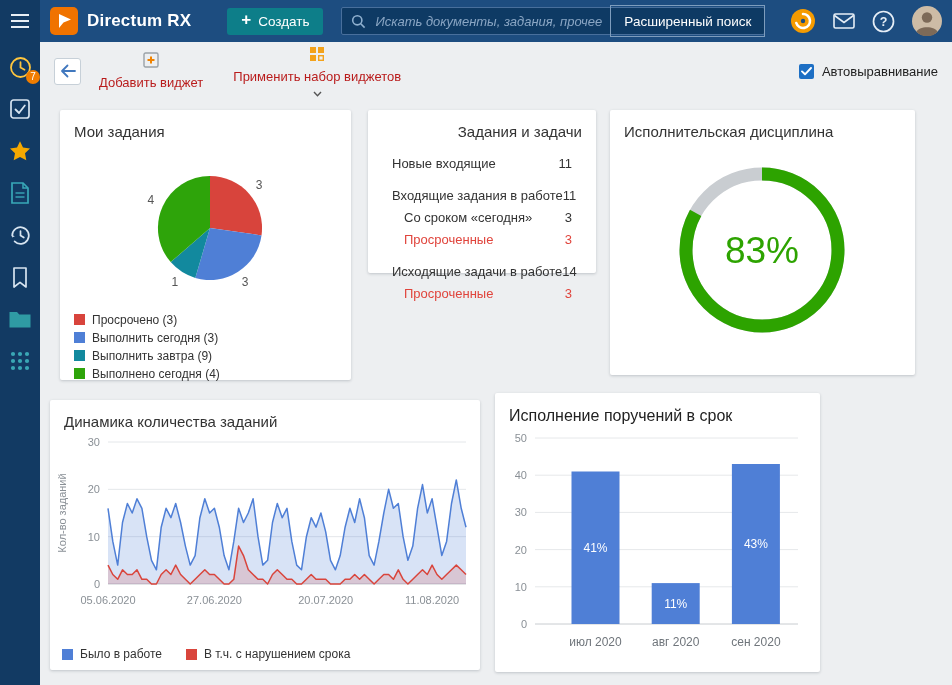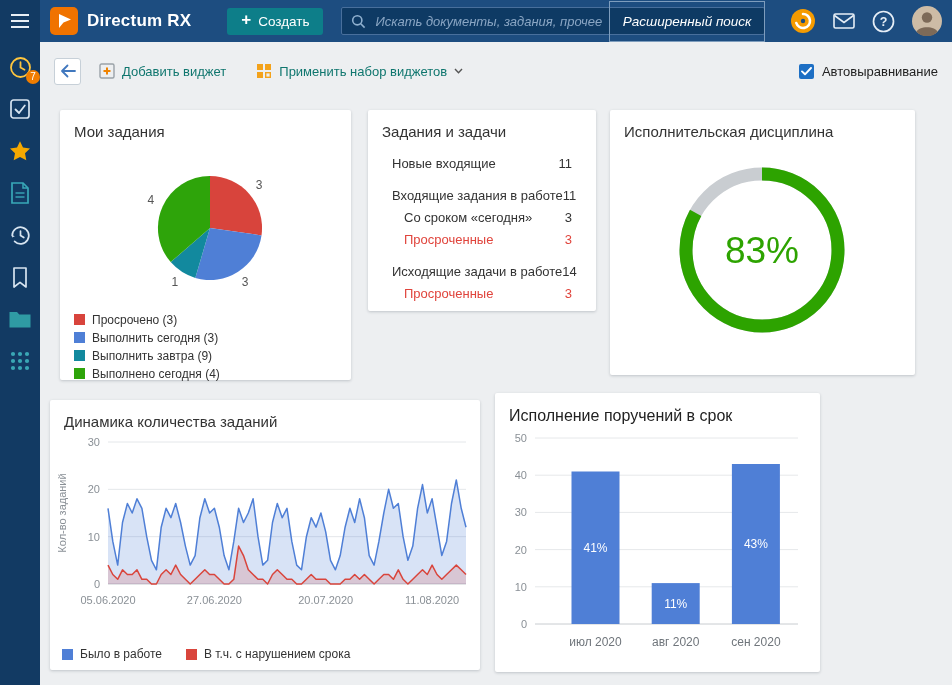--- a/index.html
+++ b/index.html
@@ -19,54 +19,54 @@
   .create-btn { margin-left:36px; height:27px; padding:0 14px; background:#0d7e89;
     color:#fff; border:none; border-radius:3px; font-size:13.5px; display:flex;
     align-items:center; gap:7px; cursor:pointer; font-family:inherit; }
   .create-plus { font-size:17px; font-weight:700; margin-top:-2px; }
   .search { margin-left:18px; height:28px; width:424px; background:#0e3a64;
     border:1px solid #486f9c; border-radius:2px; display:flex; align-items:center; }
   .search input { flex:1; background:transparent; border:none; outline:none;
     color:#dce8f3; font-size:13px; font-style:italic; min-width:0; font-family:inherit; }
   .search input::placeholder { color:#8aa6c4; font-style:italic; }
   .search-glass { margin:0 7px 0 9px; flex:0 0 auto; }
-  .adv-btn { height:41px; margin:-1px -1px -1px 4px; padding:0 13px; background:transparent;
+  .adv-btn { height:32px; margin:-1px -1px -1px 4px; padding:0 13px; background:transparent;
     border:1px solid #7e9dbd; color:#fff; font-size:13.5px; cursor:pointer;
-    font-family:inherit; white-space:nowrap;font-style:italic; }
+    font-family:inherit; white-space:nowrap; }
   .top-icons { margin-left:auto; display:flex; align-items:center; gap:17px; padding-right:10px; }
   .top-icons > * { cursor:pointer; display:flex; }
   
   .sidebar { position:absolute; left:0; top:42px; width:40px; height:643px;
     background:#123a63; display:flex; flex-direction:column; align-items:center;
     padding-top:12px; gap:16px; z-index:4; }
   .side-icon { position:relative; width:26px; height:26px; display:flex;
     align-items:center; justify-content:center; cursor:pointer; flex:0 0 auto; }
   .badge { position:absolute; right:-7px; bottom:-4px; min-width:14px; height:14px;
     border-radius:8px; background:#f07d00; color:#fff; font-size:10px; line-height:14px;
     display:flex; align-items:center; justify-content:center; padding:0 3px; }
   
   .content { position:absolute; left:40px; top:42px; width:912px; height:643px;
     background:#edeff1; overflow:hidden; }
   .toolbar { position:absolute; left:0; top:0; right:0; height:58px; display:flex;
     align-items:center; padding:0 14px; }
   .tb-back { width:27px; height:27px; background:#fff; border:1px solid #c7d0d8;
     border-radius:3px; display:flex; align-items:center; justify-content:center;
     cursor:pointer; margin-right:18px; }
-  .tb-btn { display:flex; align-items:center; gap:7px; font-size:13px; color:#0f766e;
-    cursor:pointer; background:none; border:none; font-family:inherit; padding:0; }
+  .tb-btn { display:flex; align-items:center; gap:7px; font-size:13px; color:#b91c1c;
+    cursor:pointer; background:none; border:none; font-family:inherit; padding:0;flex-direction:column; }
   .tb-btn + .tb-btn { margin-left:30px;text-align:center; }
   .auto-align { margin-left:auto; display:flex; align-items:center; gap:8px;
     font-size:13px; color:#222; cursor:pointer; }
   .cb { width:15px; height:15px; background:#1d6fc4; border-radius:2px;
     display:flex; align-items:center; justify-content:center; }
   
   .card { position:absolute; background:#fff; border-radius:2px;
     box-shadow:0 1px 3px rgba(31,45,61,.22); }
   #card-pie   { left:10px;  top:68px;  width:291px; height:270px;margin-left:10px; }
-  #card-tasks { left:328px; top:68px;  width:228px; height:201px; }
+  #card-tasks { left:328px; top:68px;  width:228px; height:163px;text-align:right; }
   #card-gauge { left:570px; top:68px;  width:305px; height:265px; }
   #card-line  { left:10px;  top:358px; width:430px; height:270px; }
   #card-bar   { left:455px; top:351px; width:325px; height:279px; }
   .card-title { margin:0; padding:13px 14px 2px; font-size:15px; font-weight:400;
     line-height:1.25; color:#333; }
   #card-bar .card-title { font-size:16px; color:#222; padding-bottom:0; }
   
   .legend-vert { padding:5px 0 0 14px; }
   .legend-vert .legend-item { display:flex; align-items:center; gap:7px; height:18px;
     font-size:12px; color:#333; }

